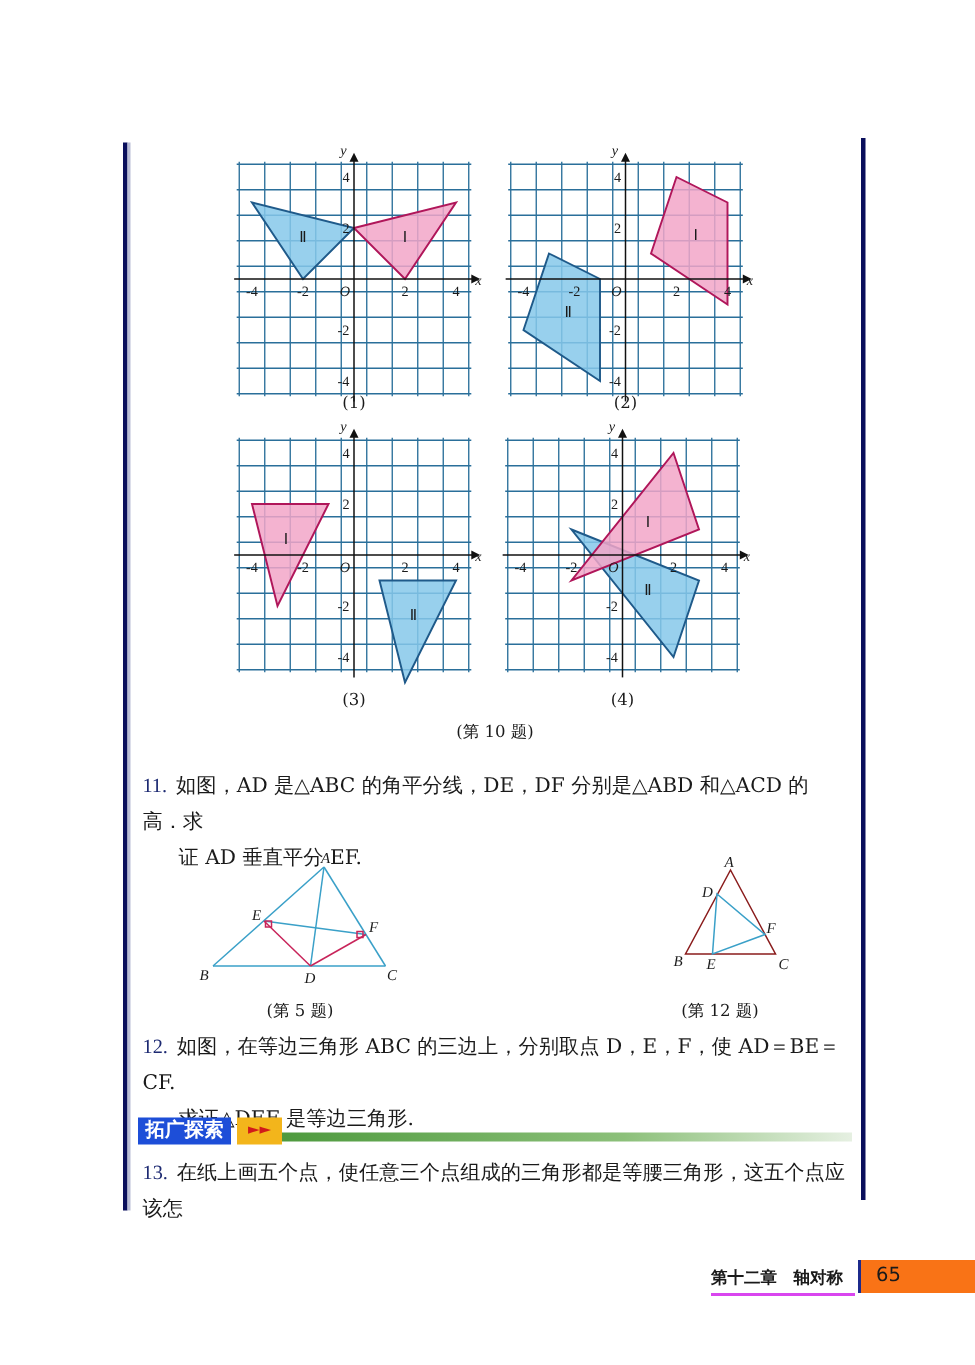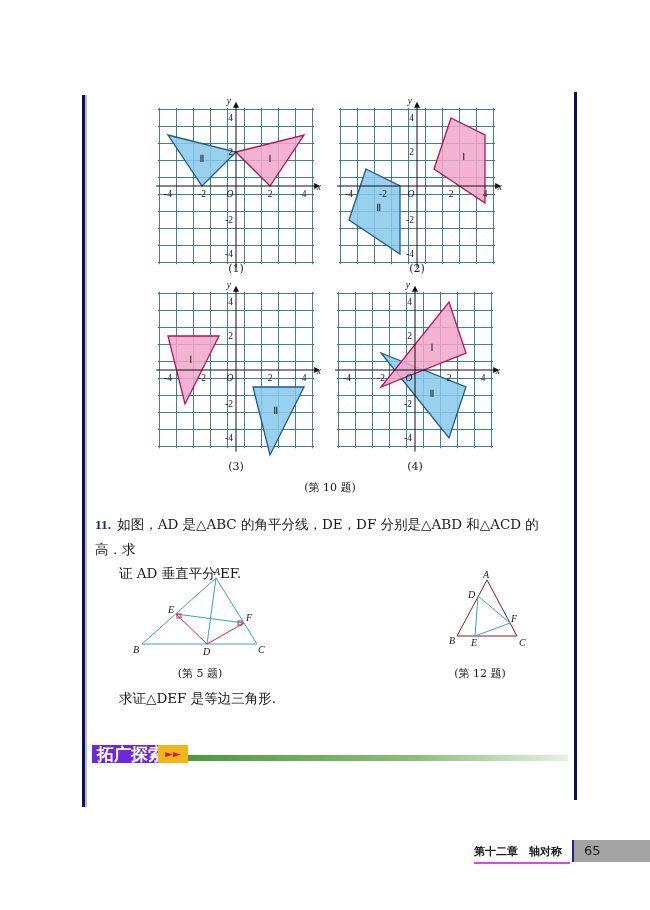--- a/index.html
+++ b/index.html
@@ -5,34 +5,34 @@
   html, body { margin:0; padding:0; background:#ffffff; }
   body { width:650px; height:910px; position:relative; overflow:hidden;
          font-family:"DejaVu Serif", "Liberation Serif", serif; color:#1a1a1a; }
   .vbar-left { position:absolute; left:82px; top:95px; width:3px; height:712px; background:#0a0f5c; }
   .vbar-left-shadow { position:absolute; left:85px; top:95px; width:2px; height:712px; background:#b9bdd6; }
   .vbar-right { position:absolute; left:574px; top:92px; width:3px; height:708px; background:#0a0f5c; }
   .graph { position:absolute; }
   .graph svg { display:block; overflow:visible; }
   .caption { position:absolute; font-size:11px; text-align:center; }
   .problem { position:absolute; left:95px; width:470px; font-size:13.5px; line-height:24px; }
-  .problem .num { color:#1d2a72; font-weight:bold; margin-right:6px; font-family:"Liberation Serif", serif;margin-top:44px; }
+  .problem .num { color:#1d2a72; font-weight:normal; margin-right:6px; font-family:"Liberation Serif", serif;margin-top:44px; }
   .problem .indent { padding-left:24px; }
   .banner { position:absolute; left:92px; top:745px; height:18px; width:476px; }
-  .banner .label { position:absolute; left:0; top:0; height:18px; padding:0 5px; background:#6d28d9;
-                   color:#fff; font-family:"DejaVu Sans", sans-serif; font-size:17px; line-height:18px; font-weight:bold; }
+  .banner .label { position:absolute; left:0; top:0; height:18px; padding:0 5px; background:#1d4ed8;
+                   color:#fff; font-family:"DejaVu Sans", sans-serif; font-size:13px; line-height:18px; font-weight:bold; }
   .banner .arrows { position:absolute; left:66px; top:0; width:30px; height:18px; background:#f3b51b;
                     color:#d11a1a; font-size:10px; line-height:18px; text-align:center; font-family:"DejaVu Sans", sans-serif; }
   .banner .stripe { position:absolute; left:96px; top:10px; width:380px; height:6px;
                     background:linear-gradient(to right, #4e9a3e, #8cc07a 60%, #e6f0e2); }
   .footer-chapter { position:absolute; left:474px; top:842px; width:96px; height:20px;
                     border-bottom:2px solid #d946ef; font-family:"DejaVu Sans", sans-serif; font-size:11px;
                     font-weight:bold; line-height:20px; color:#1a1a1a; }
   .footer-sep { position:absolute; left:572px; top:840px; width:2px; height:22px; background:#1c2a8c; }
-  .footer-page { position:absolute; left:574px; top:840px; width:76px; height:22px; background:#a3a3a3;
+  .footer-page { position:absolute; left:574px; top:840px; width:76px; height:22px; background:#f97316;
                  font-family:"DejaVu Sans", sans-serif; font-size:13px; line-height:22px; padding-left:10px; box-sizing:border-box; }
 </style>
 </head>
 <body>
 
 <div class="vbar-left"></div>
 <div class="vbar-left-shadow"></div>
 <div class="vbar-right"></div>
 
 <div class="graph" id="g0" style="left:150px; top:92px;">
@@ -257,27 +257,29 @@
       <text x="74" y="76">C</text>
       <text x="23" y="28">D</text>
       <text x="26" y="76">E</text>
       <text x="66" y="52">F</text>
     </g>
   </svg>
 </div>
 <div class="caption" style="left:440px; top:666px; width:80px;">(第 12 题)</div>
 
 <div class="problem" style="top:686px;">
+  <div><span class="num">12.</span><span>如图，在等边三角形 ABC 的三边上，分别取点 D，E，F，使 AD＝BE＝CF.</span></div>
   <div class="indent">求证△DEF 是等边三角形.</div>
 </div>
 
 <div class="banner">
   <div class="label">拓广探索</div>
   <div class="arrows">►►</div>
   <div class="stripe"></div>
 </div>
 
 <div class="problem" style="top:770px;">
+  <div><span class="num">13.</span><span>在纸上画五个点，使任意三个点组成的三角形都是等腰三角形，这五个点应该怎</span></div>
 </div>
 
 <div class="footer-chapter">第十二章　轴对称</div>
 <div class="footer-sep"></div>
 <div class="footer-page">65</div>
 
 </body></html>

